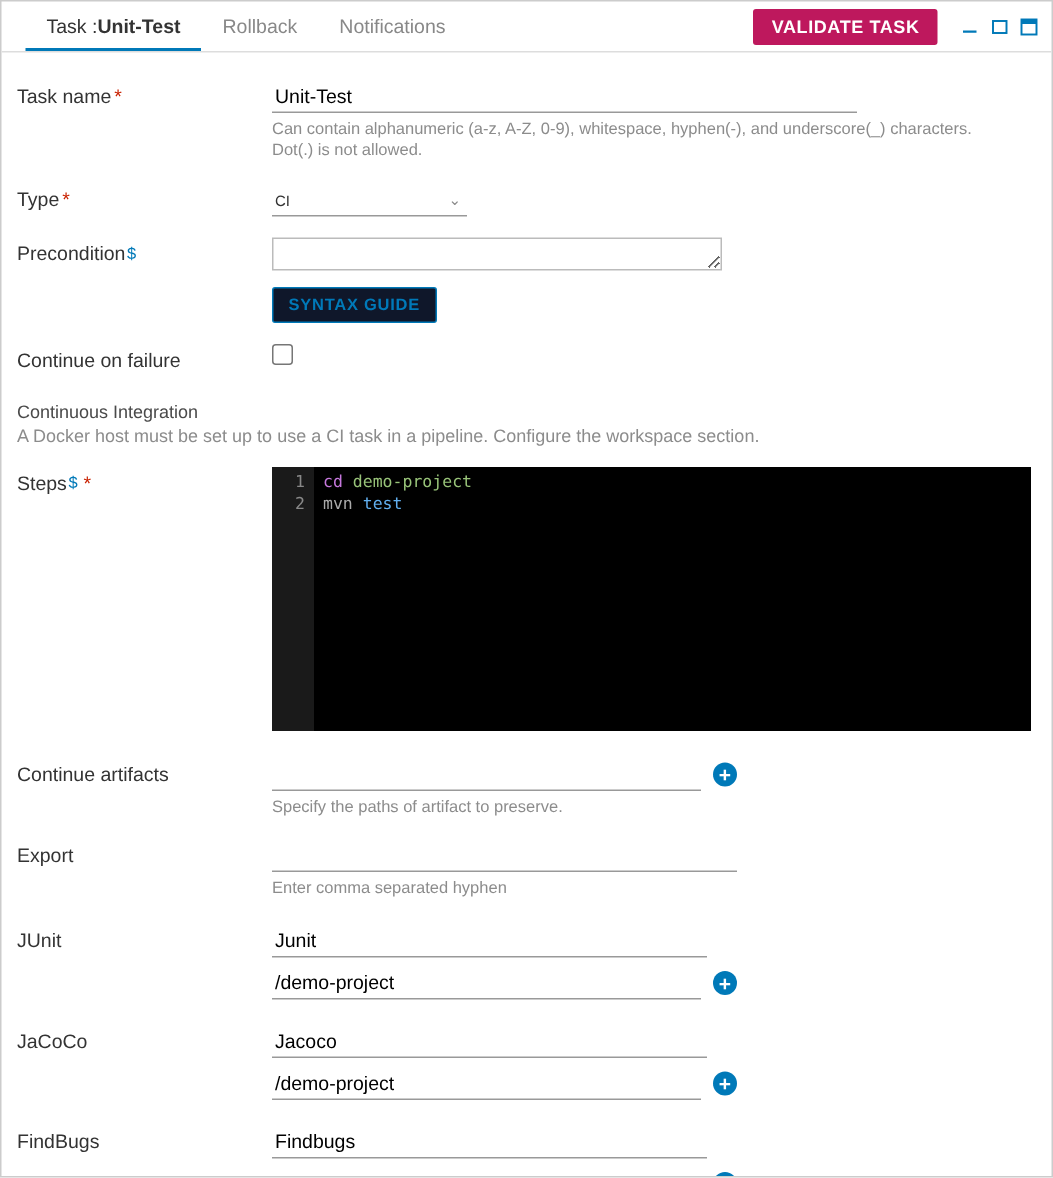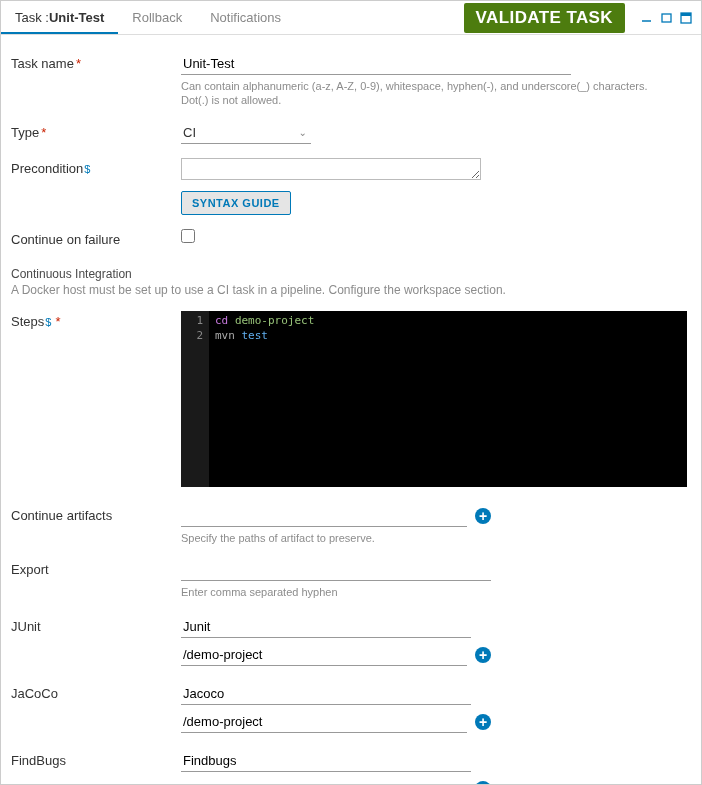--- a/index.html
+++ b/index.html
@@ -12,43 +12,43 @@
     height: 785px;
     border: 1px solid #ccc;
     overflow: hidden;
     position: relative;
   }
   .header {
     display: flex;
     align-items: center;
     border-bottom: 1px solid #ddd;
     height: 34px;
-    padding: 0 8px 0 0;
+    padding: 0 8px 0 16px;
   }
   .tabs { display: flex; flex: 1; }
   .tab {
     padding: 8px 14px 7px;
     font-size: 13px;
     color: #888;
     cursor: pointer;
     border-bottom: 2px solid transparent;
   }
   .tab.active {
     color: #333;
     border-bottom: 2px solid #0079b8;
     font-weight: 400;
   }
   .tab-prefix { color: #333; }
   .tab-name { color: #333; font-weight: 600; }
   .validate-btn {
-    background: #4d7c0f;
+    background: #be185d;
     color: #fff;
     border: none;
     padding: 5px 12px;
-    font-size: 17px;
+    font-size: 12px;
     font-weight: 700;
     letter-spacing: 0.4px;
     cursor: pointer;
     border-radius: 2px;
     margin-right: 8px;
   }
   .win-ctrl {
     width: 14px;
     height: 14px;
     margin-left: 6px;
@@ -97,42 +97,42 @@
     color: #8c8c8c;
     margin-top: 4px;
     line-height: 1.3;
   }
   .select-wrap {
     position: relative;
     width: 130px;
     border-bottom: 1px solid #999;
     padding: 3px 2px;
   }
-  .select-val { font-size: 13px; }
+  .select-val { font-size: 10px; }
   .chevron {
     position: absolute;
     right: 4px;
     top: 5px;
     font-size: 10px;
     color: #888;
   }
   .textarea {
     width: 300px;
     height: 22px;
     border: 1px solid #bbb;
     resize: both;
     font-size: 13px;
     padding: 2px;
   }
   .syntax-btn {
     display: inline-block;
     margin-top: 8px;
     border: 1px solid #0079b8;
     color: #0079b8;
-    background: #e5e5e5;
+    background: #0f172a;
     font-size: 11px;
     padding: 5px 10px;
     letter-spacing: 0.5px;
     font-weight: 600;
     cursor: pointer;
     border-radius: 2px;
   }
   .section-title {
     font-size: 12px;
     font-weight: 300;

